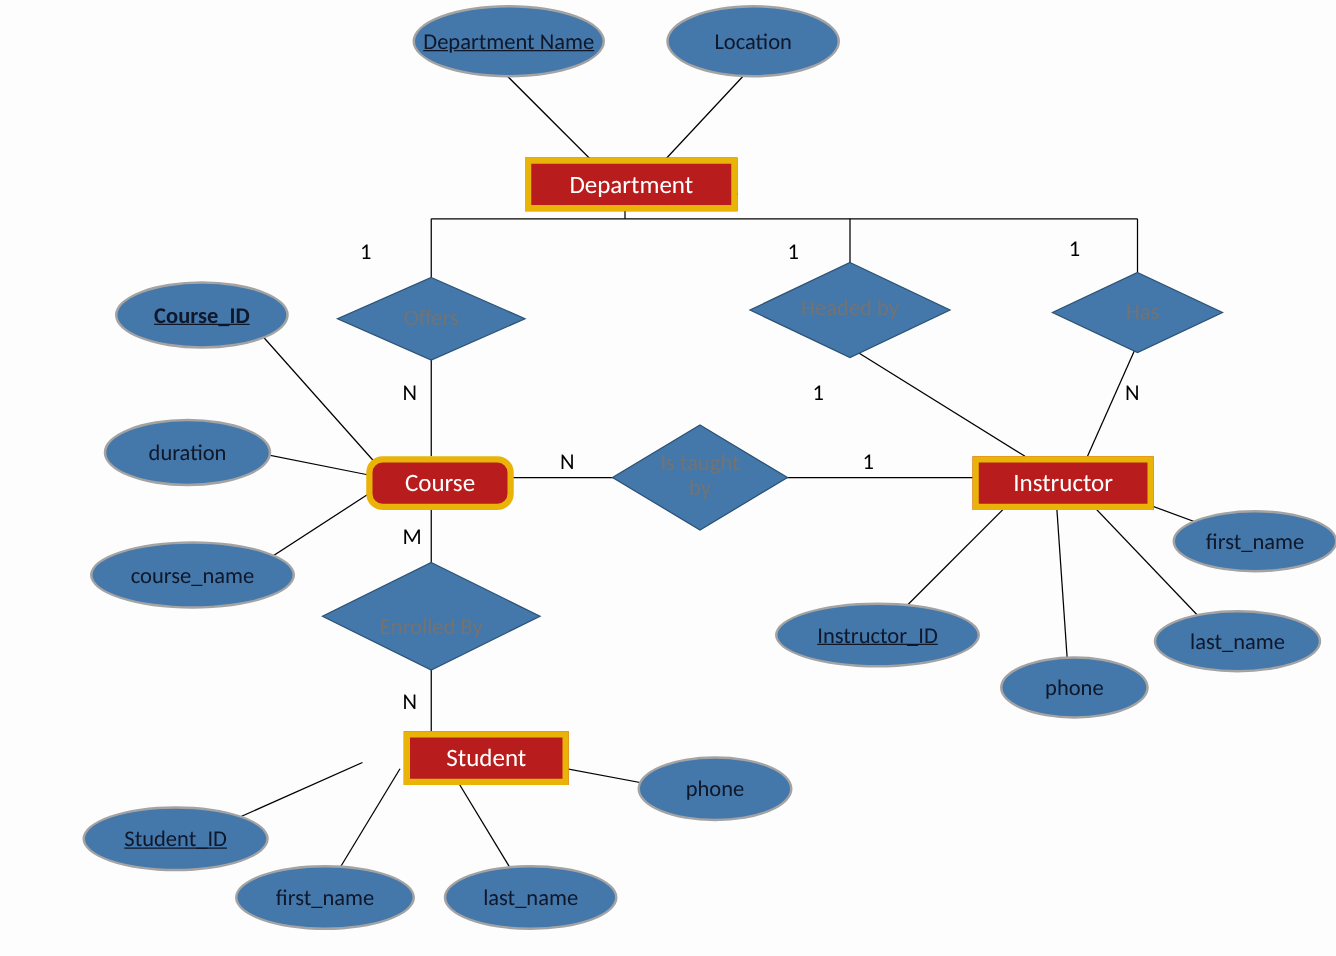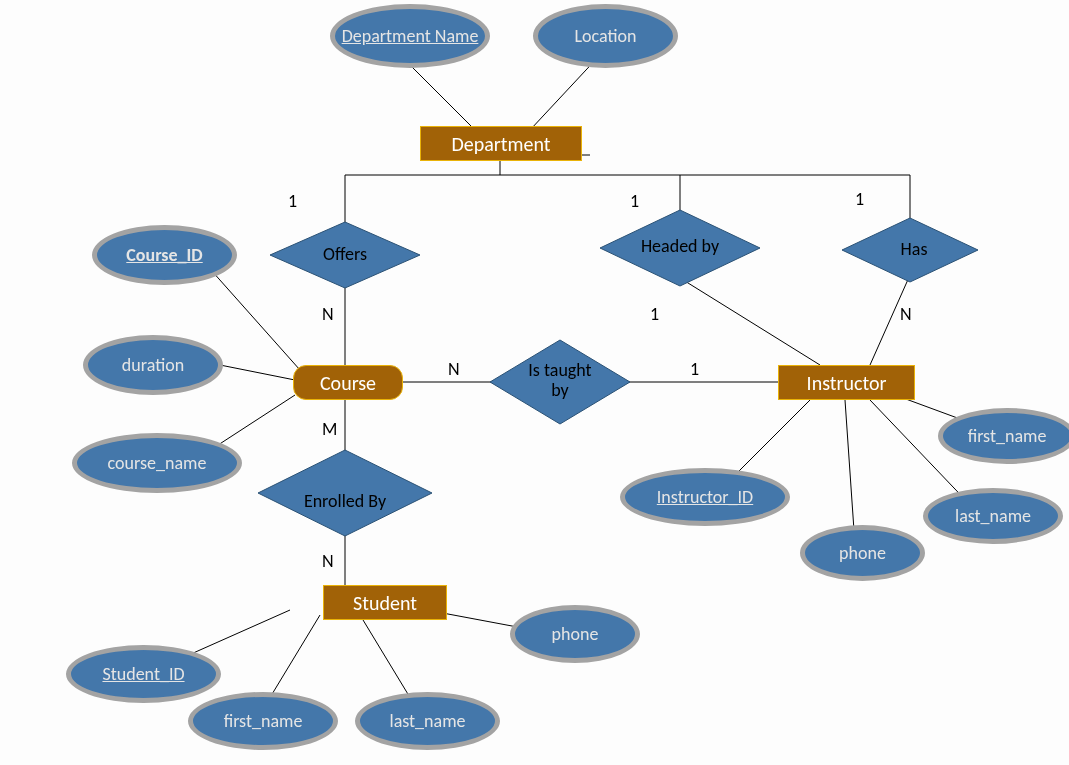--- a/index.html
+++ b/index.html
@@ -7,45 +7,45 @@
     width: 1069px;
     height: 765px;
     position: relative;
     font-family: Calibri, Arial, sans-serif;
     background: #fdfdfd;
     color: #000;
   }
   svg { position: absolute; top: 0; left: 0; }
   .entity {
     position: absolute;
-    background: #a16207;
-    border: 1px solid #eab308;
+    background: #b91c1c;
+    border: 5px solid #eab308;
     color: #fff;
     display: flex;
     align-items: center;
     justify-content: center;
     font-size: 20px;
     text-align: center;
   }
   .attribute {
     position: absolute;
     background: #4477aa;
-    border: 5px solid #a3a3a3;
-    color: #e5e5e5;
+    border: 2px solid #a3a3a3;
+    color: #0f172a;
     border-radius: 50%;
     display: flex;
     align-items: center;
     justify-content: center;
     font-size: 18px;
     text-align: center;
   }
   .attribute.key { text-decoration: underline; }
   .rel-text {
     position: absolute;
-    color: #000000;
+    color: #737373;
     font-size: 18px;
     text-align: center;
     display: flex;
     align-items: center;
     justify-content: center;
     line-height: 1.1;
   }
   .card {
     position: absolute;
     font-size: 18px;
@@ -125,21 +125,21 @@
 <div class="attribute key" style="left:92px; top:225px; width:135px; height:50px;font-weight:bold;">
     <span>Course_ID</span>
   </div>
 <div class="attribute" style="left:83px; top:335px; width:130px; height:50px;">
     <span>duration</span>
   </div>
 <div class="attribute" style="left:72px; top:433px; width:160px; height:50px;">
     <span>course_name</span>
   </div>
 
-<div class="attribute key" style="left:620px; top:468px; width:160px; height:48px;text-align:right;">
+<div class="attribute key" style="left:620px; top:482px; width:160px; height:48px;text-align:right;">
     <span>Instructor_ID</span>
   </div>
 <div class="attribute" style="left:800px; top:525px; width:115px; height:46px;">
     <span>phone</span>
   </div>
 <div class="attribute" style="left:923px; top:488px; width:130px; height:46px;">
     <span>last_name</span>
   </div>
 <div class="attribute" style="left:938px; top:408px; width:128px; height:46px;">
     <span>first_name</span>

